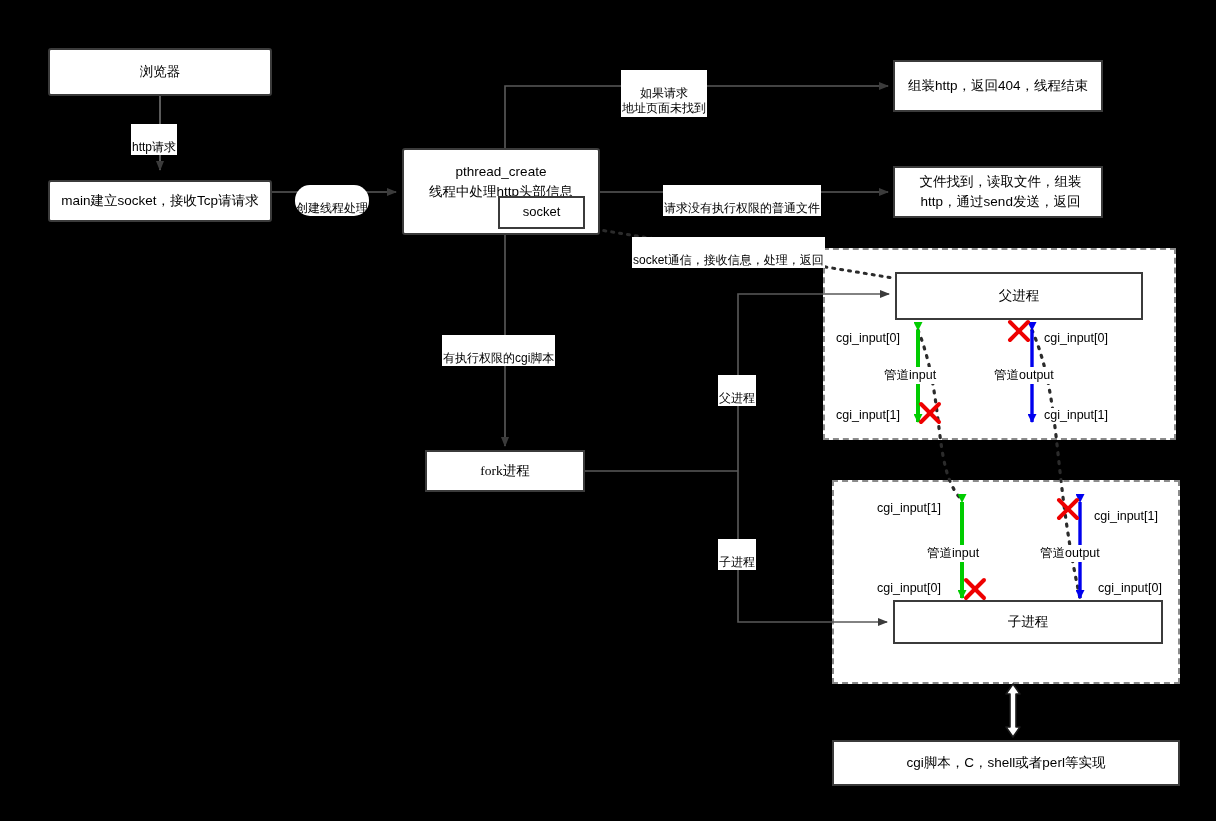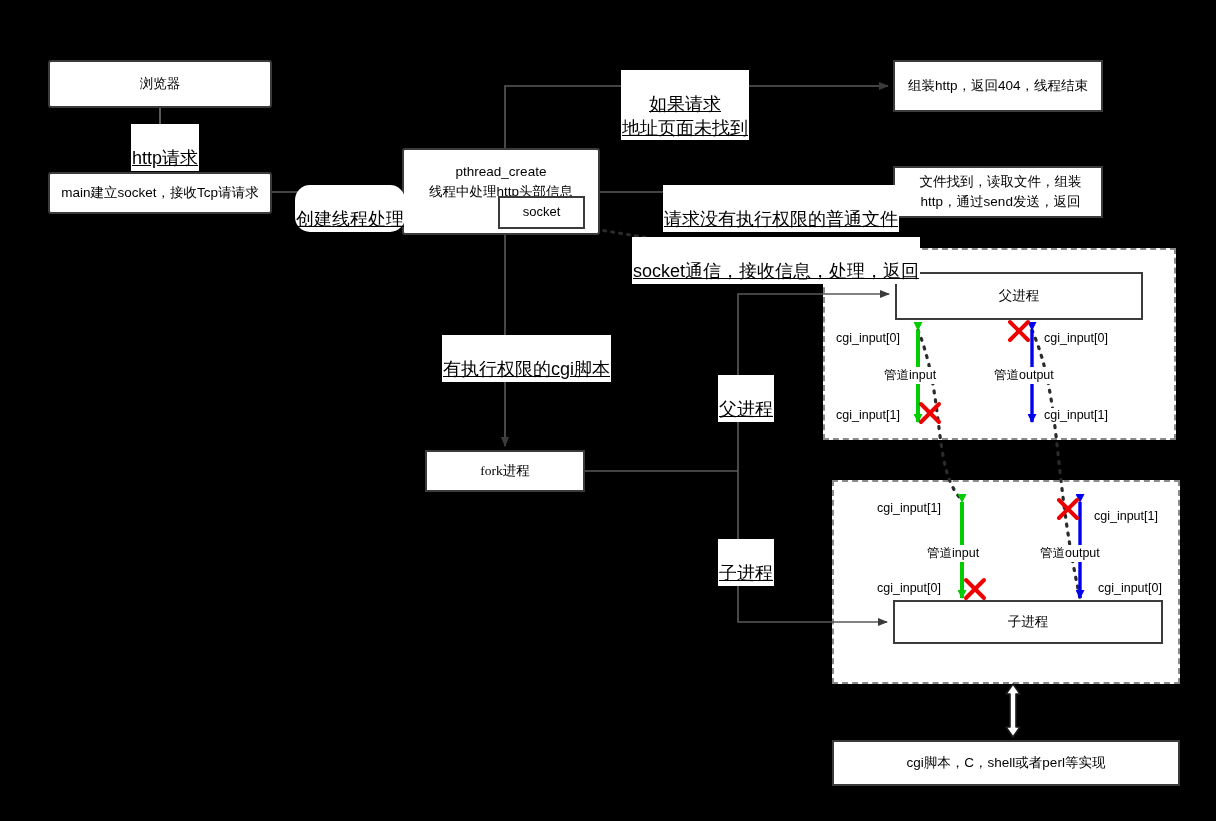--- a/index.html
+++ b/index.html
@@ -47,26 +47,25 @@
   .container-box {
     position: absolute;
     background: #ffffff;
     border: 2px dashed #8a8a8a;
     box-sizing: border-box;
   }
   .edge-label {
     position: absolute;
     background: #ffffff;
     color: #000000;
-    font-size: 18px;
+    font-size: 12px;
     line-height: 1.3;
     padding: 0 1px;
     white-space: pre-line;
     text-align: center;
-    text-decoration: underline;
   }
   .pipe-label {
     position: absolute;
     color: #000000;
     font-size: 12.5px;
     white-space: nowrap;
     background: transparent;
   }
   .pipe-label.onwhite { background: #ffffff; }
 </style>
@@ -164,25 +163,25 @@
     <g stroke="#ee0000" stroke-width="4" stroke-linecap="round">
       <line x1="966" y1="580" x2="984" y2="598"></line>
       <line x1="984" y1="580" x2="966" y2="598"></line>
     </g>
 
     <g>
       <path d="M1006,694 L1013,684 L1020,694 L1016,694 L1016,727 L1020,727 L1013,737 L1006,727 L1010,727 L1010,694 z" fill="#ffffff" stroke="#1a1a1a" stroke-width="1.6" stroke-linejoin="round"></path>
     </g>
   </svg>
 
-  <div class="node rounded" style="left:48px; top:48px; width:224px; height:48px;margin-top:12px;">
+  <div class="node rounded" style="left:48px; top:48px; width:224px; height:48px;">
     <span class="node-inner">浏览器</span>
   </div>
 
-  <div class="node rounded" style="left:48px; top:172px; width:224px; height:42px;justify-content:center;">
+  <div class="node rounded" style="left:48px; top:180px; width:224px; height:42px;justify-content:center;">
     <span class="node-inner">main建立socket，接收Tcp请请求</span>
   </div>
 
   <div class="node rounded" style="left:402px; top:148px; width:198px; height:87px; align-items:flex-start; padding-top:12px;">
     <span class="node-inner">pthread_create
 线程中处理http头部信息</span>
   </div>
 
   <div class="node" style="left:498px; top:196px; width:87px; height:33px; font-size:13px;">
     <span class="node-inner">socket</span>

